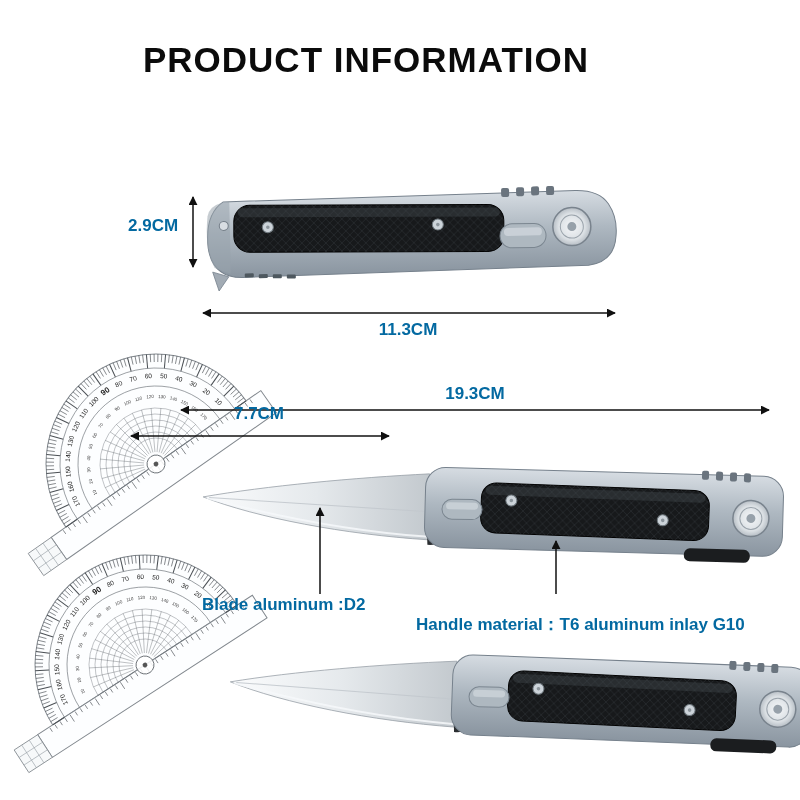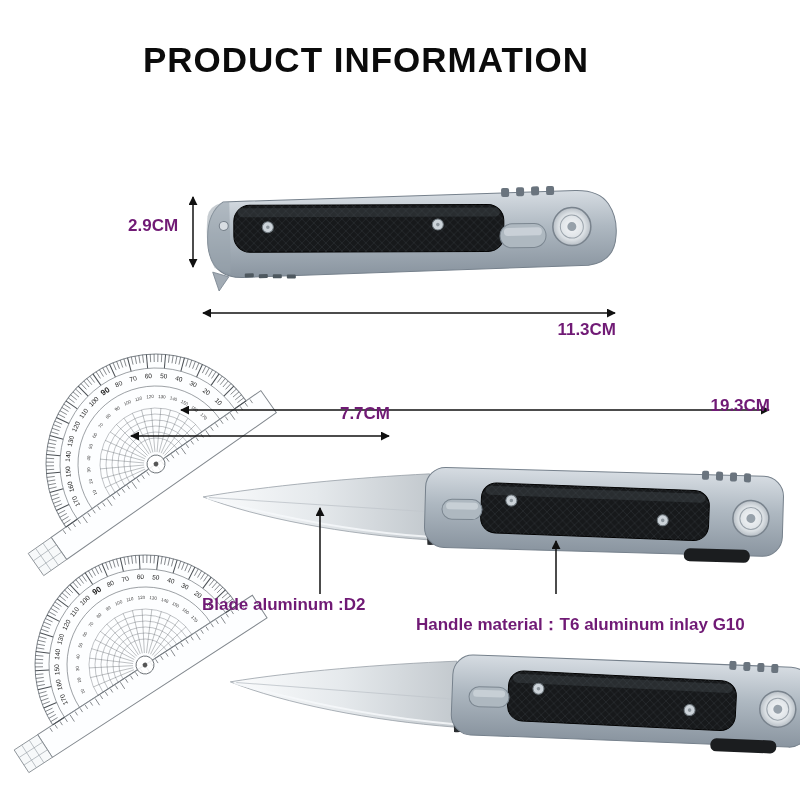--- a/index.html
+++ b/index.html
@@ -9,23 +9,23 @@
     font-family:"Liberation Sans", sans-serif;
     color:#0e0e0e;
   }
   svg{overflow:visible;}
   .abs{position:absolute;}
   .proto{z-index:1;}
   .knife{z-index:2;}
   .overlay{z-index:3;pointer-events:none;}
   .dim-label{
     position:absolute;z-index:4;font-weight:bold;font-size:17px;
-    color:#701a75;white-space:nowrap;
+    color:#0369a1;white-space:nowrap;
   }
-  .centered{text-align:right;}
+  .centered{text-align:center;}
   #title{
     position:absolute;top:40px;left:0;width:732px;text-align:center;
     font-size:35px;font-weight:bold;letter-spacing:1px;color:#0b0b0b;z-index:4;
   }
 </style>
 </head>
 <body>
 
 <svg width="0" height="0" class="abs" aria-hidden="true">
   <defs>
@@ -541,16 +541,16 @@
   <line x1="193" y1="197" x2="193" y2="267" stroke="#101010" stroke-width="1.5" marker-start="url(#arrow)" marker-end="url(#arrow)"></line>
   <line x1="203" y1="313" x2="615" y2="313" stroke="#101010" stroke-width="1.5" marker-start="url(#arrow)" marker-end="url(#arrow)"></line>
   <line x1="181" y1="410" x2="769" y2="410" stroke="#101010" stroke-width="1.5" marker-start="url(#arrow)" marker-end="url(#arrow)"></line>
   <line x1="131" y1="436" x2="389" y2="436" stroke="#101010" stroke-width="1.5" marker-start="url(#arrow)" marker-end="url(#arrow)"></line>
   <line x1="320" y1="594" x2="320" y2="508" stroke="#101010" stroke-width="1.5" marker-end="url(#arrow)"></line>
   <line x1="556" y1="594" x2="556" y2="541" stroke="#101010" stroke-width="1.5" marker-end="url(#arrow)"></line>
 </svg>
 
 <div class="dim-label" style="left:128px;top:216px">2.9CM</div>
 <div class="dim-label centered" style="left:200px;top:320px;width:416px">11.3CM</div>
-<div class="dim-label centered" style="left:180px;top:396px;width:590px">19.3CM</div>
+<div class="dim-label centered" style="left:180px;top:384px;width:590px">19.3CM</div>
 <div class="dim-label centered" style="left:128px;top:404px;width:262px">7.7CM</div>
 <div class="dim-label" style="left:202px;top:595px">Blade aluminum :D2</div>
 <div class="dim-label" style="left:416px;top:613px">Handle material：T6 aluminum inlay G10</div>
 
 </body></html>

